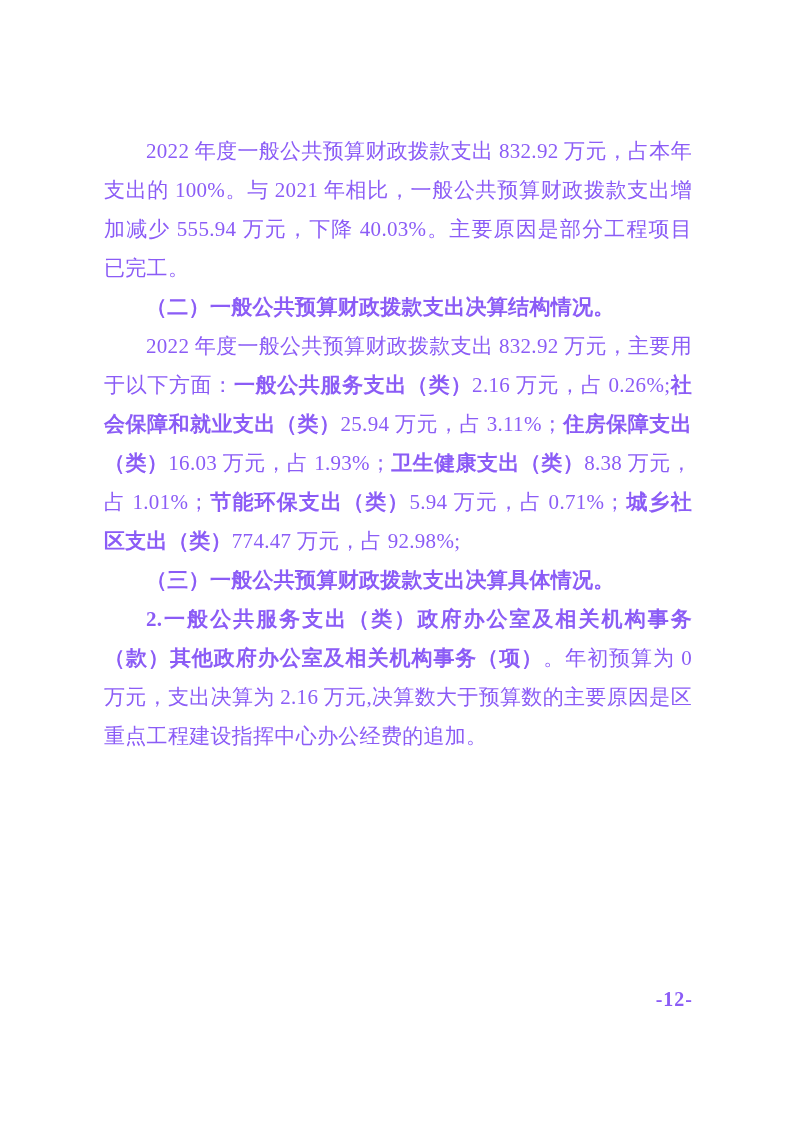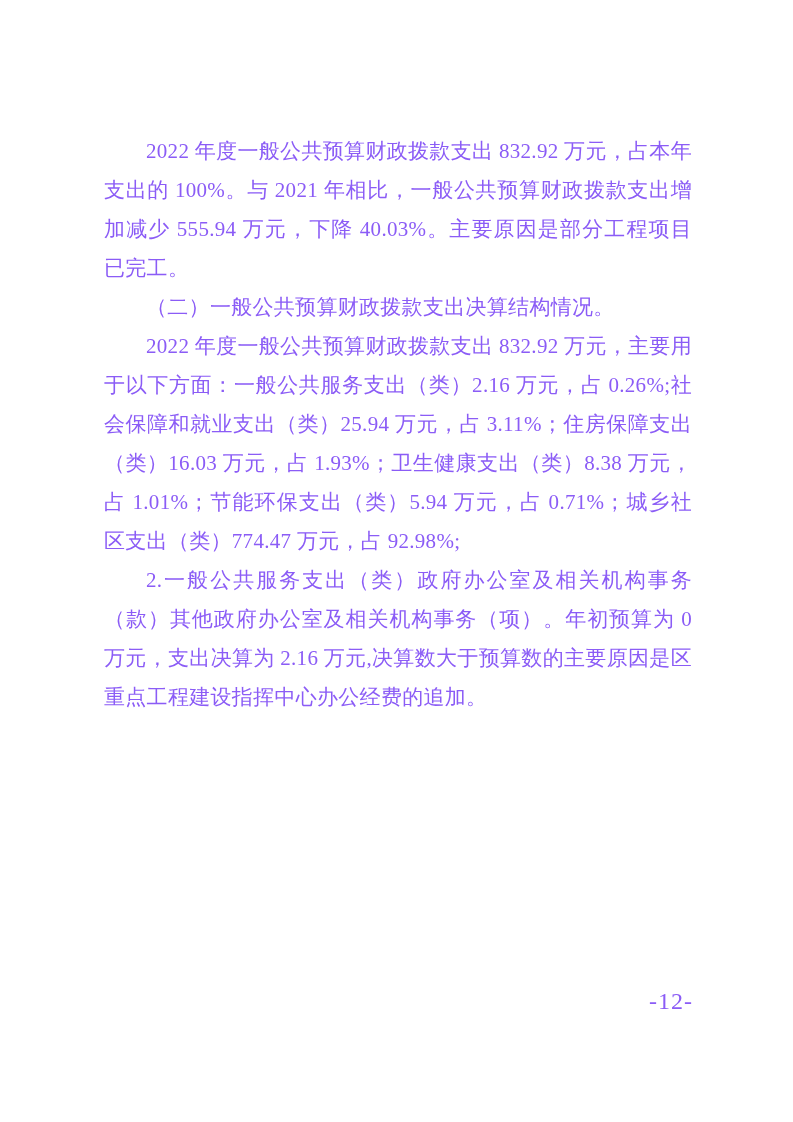--- a/index.html
+++ b/index.html
@@ -24,34 +24,36 @@
   }
   .content p {
     margin: 0;
     font-size: 21px;
     line-height: 39px;
     text-align: justify;
     text-indent: 2em;
     letter-spacing: 0.3px;
   }
   .content p span.b {
-    font-weight: normal;
+    font-weight: bold;
   }
   .page-number {
     position: absolute;
     right: 100px;
     top: 988px;
-    font-size: 24px;
+    font-size: 20px;
     letter-spacing: 1px;
+    font-weight: bold;
   }
 </style>
 </head>
 <body>
 
 <div class="page">
   <div class="content">
       <p><span>2022 年度一般公共预算财政拨款支出 832.92 万元，占本年支出的 100%。与 2021 年相比，一般公共预算财政拨款支出增加减少 555.94 万元，下降 40.03%。主要原因是部分工程项目已完工。</span></p>
       <p><span class="b">（二）一般公共预算财政拨款支出决算结构情况。</span></p>
       <p><span>2022 年度一般公共预算财政拨款支出 832.92 万元，主要用于以下方面：</span><span class="b">一般公共服务支出（类）</span><span>2.16 万元，占 0.26%;</span><span class="b">社会保障和就业支出（类）</span><span>25.94 万元，占 3.11%；</span><span class="b">住房保障支出（类）</span><span>16.03 万元，占 1.93%；</span><span class="b">卫生健康支出（类）</span><span>8.38 万元，占 1.01%；</span><span class="b">节能环保支出（类）</span><span>5.94 万元，占 0.71%；</span><span class="b">城乡社区支出（类）</span><span>774.47 万元，占 92.98%;</span></p>
+      <p><span class="b">（三）一般公共预算财政拨款支出决算具体情况。</span></p>
       <p><span class="b">2.一般公共服务支出（类）政府办公室及相关机构事务（款）其他政府办公室及相关机构事务（项）</span><span>。年初预算为 0 万元，支出决算为 2.16 万元,决算数大于预算数的主要原因是区重点工程建设指挥中心办公经费的追加。</span></p>
     </div>
   <div class="page-number">-12-</div>
 </div>
 
 </body></html>

